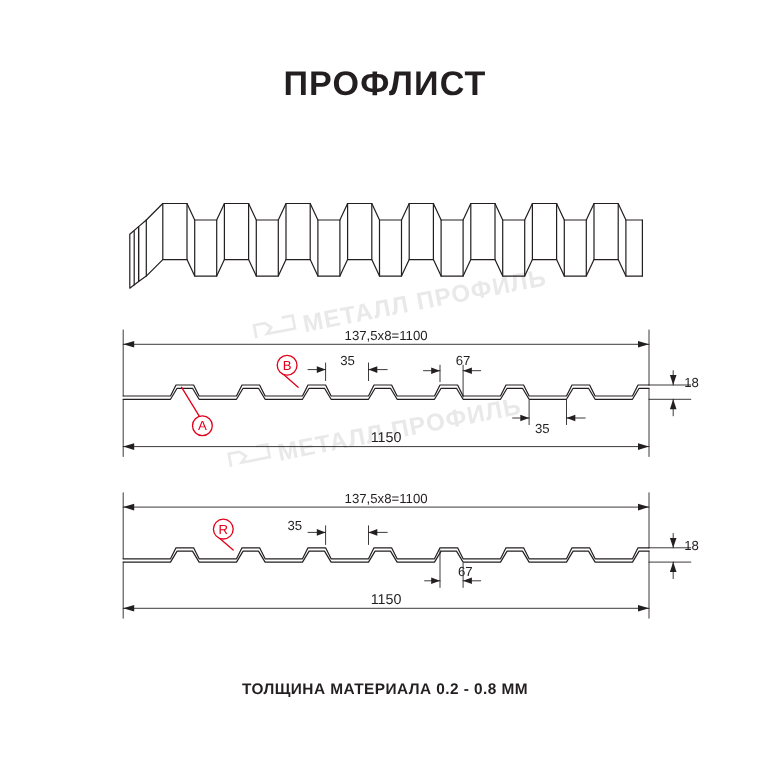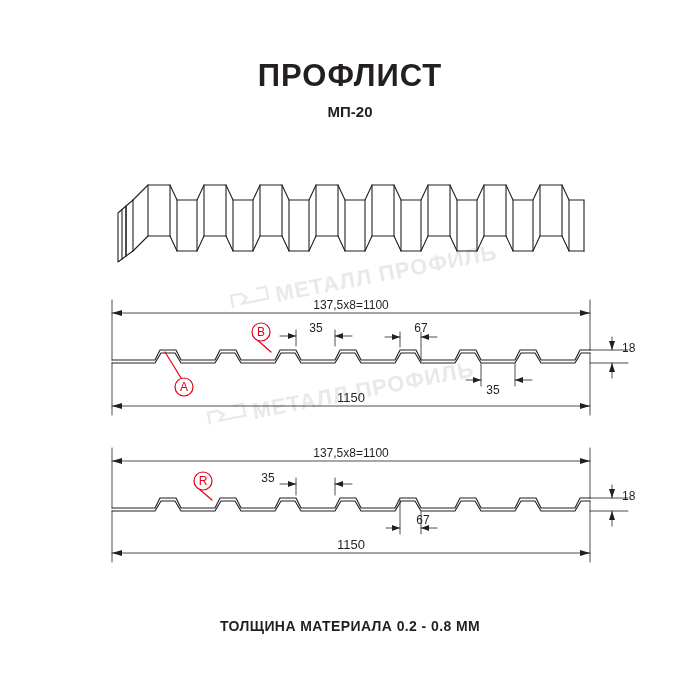--- a/index.html
+++ b/index.html
@@ -72,21 +72,20 @@
     vertical-align: -3px;
     margin-right: 6px;
   }
 </style>
 </head>
 <body>
 
 <div class="page">
 
   <div class="title">ПРОФЛИСТ</div>
-  <div class="subtitle">МП-20</div>
 
   <div class="wm wm1">
     <span class="wm-mark">
       <svg width="40" height="20" viewBox="0 0 40 20">
         <path d="M2 17 L2 5 L12 5 L17 10 L12 15 L38 15 L38 3 L28 3" fill="none" stroke="#e9e9e9" stroke-width="2.4"></path>
       </svg>
     </span><span>МЕТАЛЛ ПРОФИЛЬ</span>
   </div>
   <div class="wm wm2">
     <span class="wm-mark">

